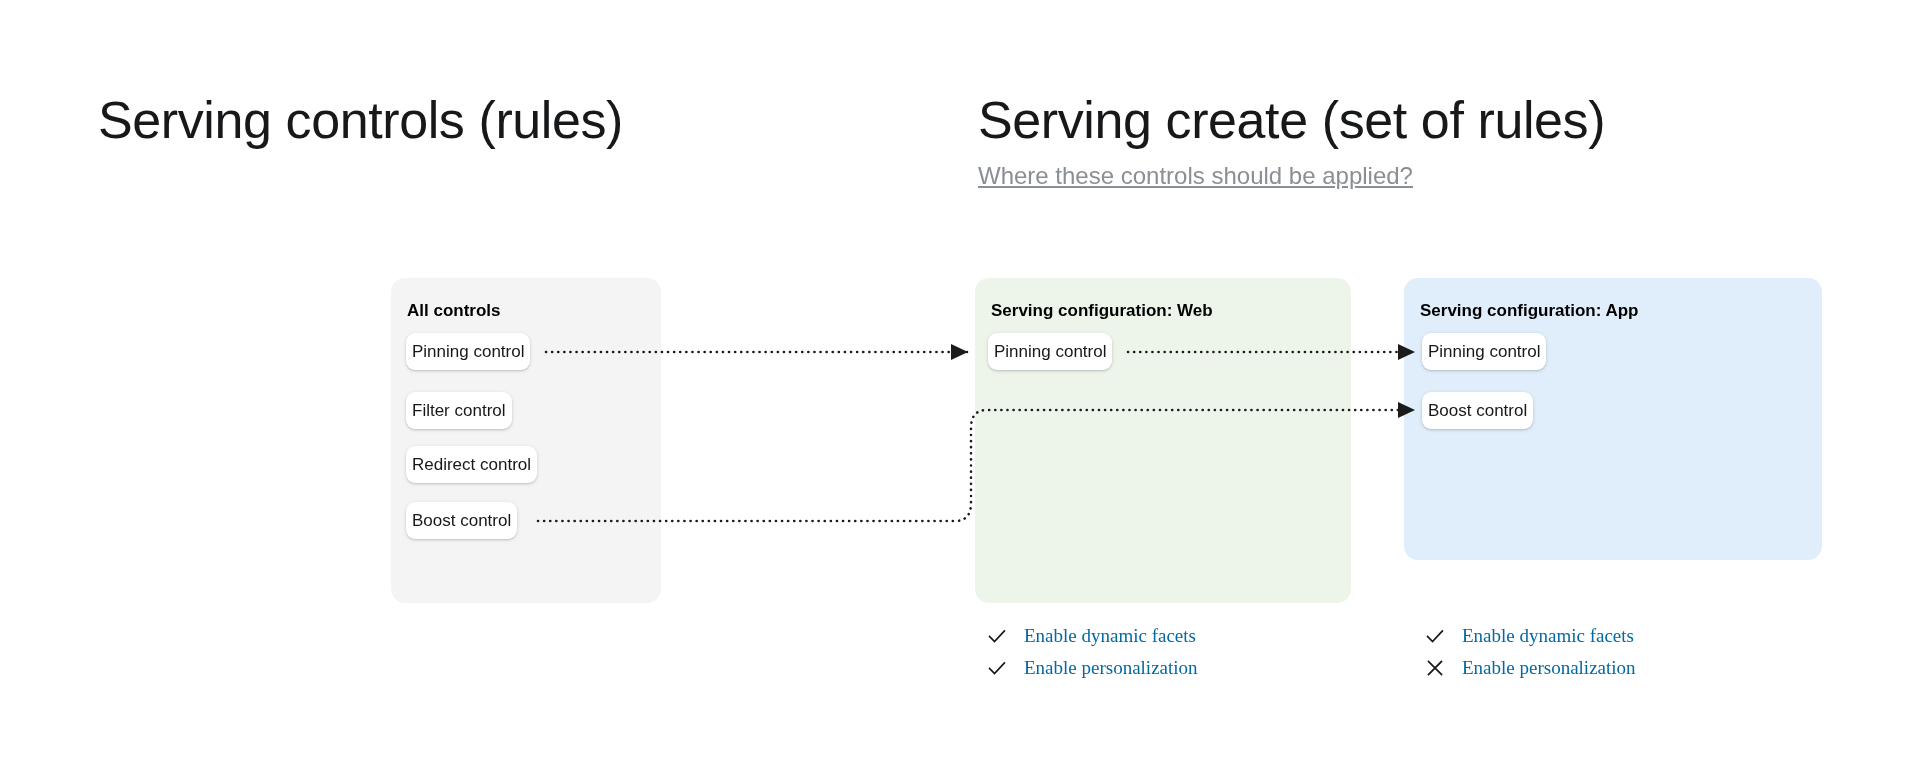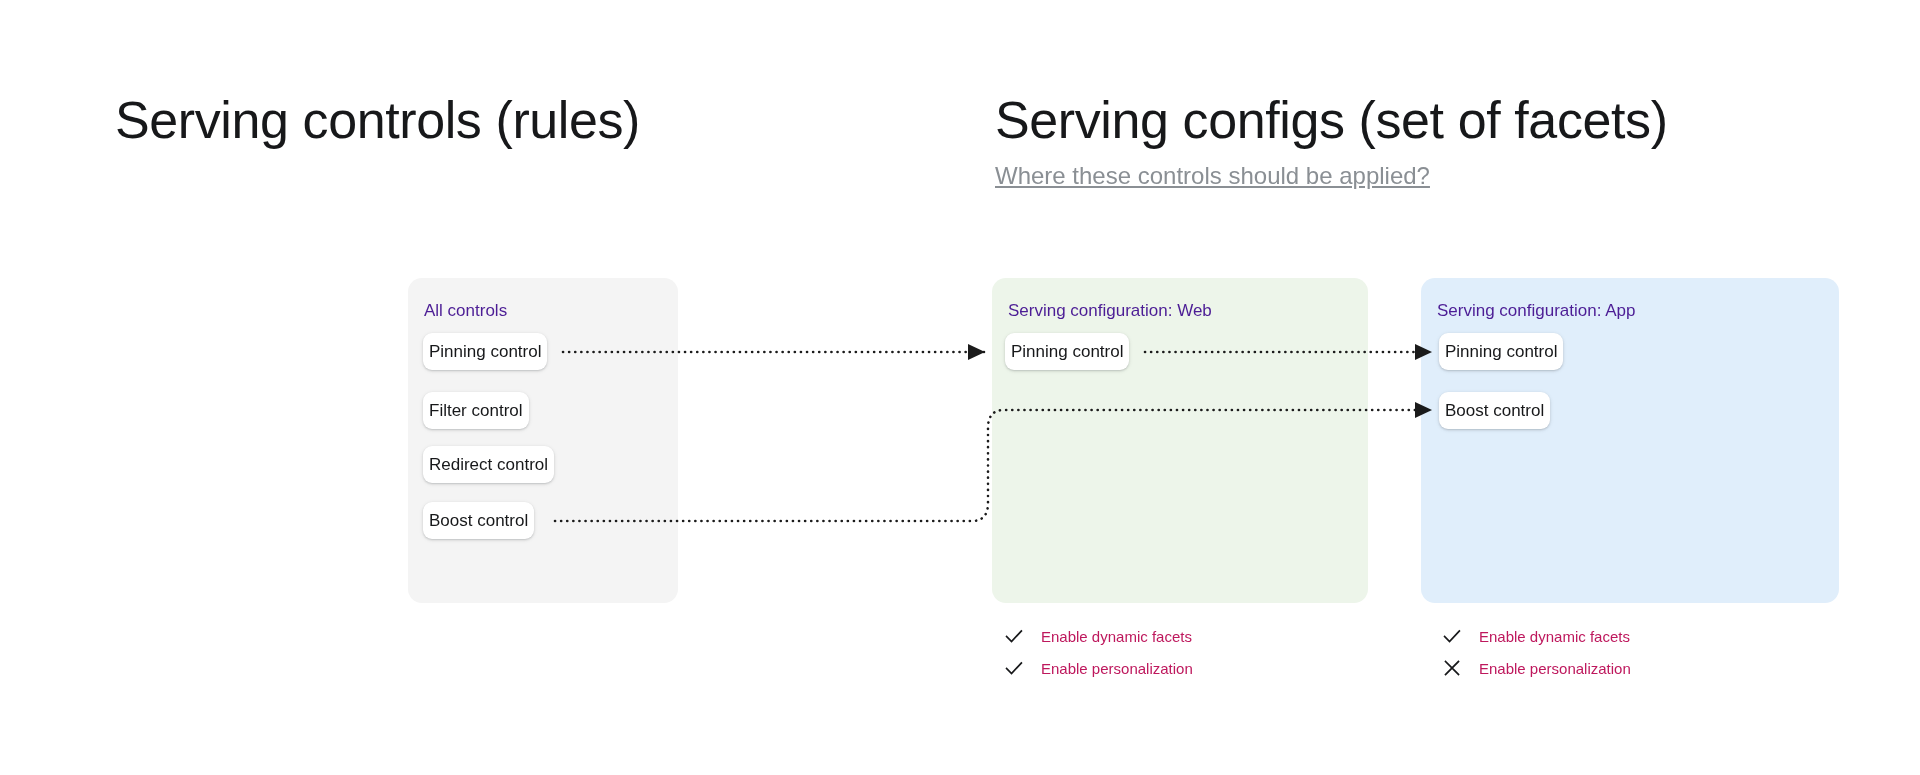--- a/index.html
+++ b/index.html
@@ -12,21 +12,20 @@
     height: 775px;
     position: relative;
     overflow: hidden;
     font-family: "Liberation Sans", sans-serif;
     -webkit-font-smoothing: antialiased;
   }
 
   .canvas {
     position: absolute;
     inset: 0;
-    margin-left: 17px;
   }
 
   
   .col-heading {
     position: absolute;
     font-size: 52px;
     font-weight: 400;
     color: #17181a;
     letter-spacing: -0.4px;
     white-space: nowrap;
@@ -77,31 +76,31 @@
     left: 975px;
     top: 278px;
     width: 376px;
     height: 325px;
     background: #edf5ea;
   }
   #panel-app {
     left: 1404px;
     top: 278px;
     width: 418px;
-    height: 325px;
+    height: 282px;
     background: #e0eefb;
   }
 
   .panel-title {
     position: absolute;
     left: 16px;
     top: 23px;
     font-size: 17px;
-    font-weight: 400;
-    color: #4c1d95;
+    font-weight: 700;
+    color: #000000;
     white-space: nowrap;
   }
 
   
   .chip {
     position: absolute;
     height: 37px;
     border-radius: 9px;
     background: #ffffff;
     box-shadow: 0 1px 2px rgba(60,64,67,0.22), 0 1px 4px rgba(60,64,67,0.10);
@@ -143,33 +142,34 @@
     height: 32px;
   }
   .option-icon {
     width: 22px;
     height: 22px;
     margin-right: 16px;
     flex: 0 0 22px;
     display: block;
   }
   .option-label {
-    font-size: 15px;
-    color: #be185d;
-    white-space: nowrap;
+    font-size: 19px;
+    color: #0369a1;
+    white-space: nowrap;
+    font-family: Liberation Serif, serif;
   }
 </style>
 </head>
 <body>
 
 <div class="canvas">
 
   <div id="left-heading" class="col-heading">Serving controls (rules)</div>
 
-  <div id="right-heading" class="col-heading">Serving configs (set of facets)</div>
+  <div id="right-heading" class="col-heading">Serving create (set of rules)</div>
   <div id="right-sub" class="col-sub">Where these controls should be applied?</div>
 
 
   <div id="panel-all-controls" class="panel">
     <div class="panel-title">All controls</div>
   </div>
 
   <div id="panel-web" class="panel">
     <div class="panel-title">Serving configuration: Web</div>
   </div>

